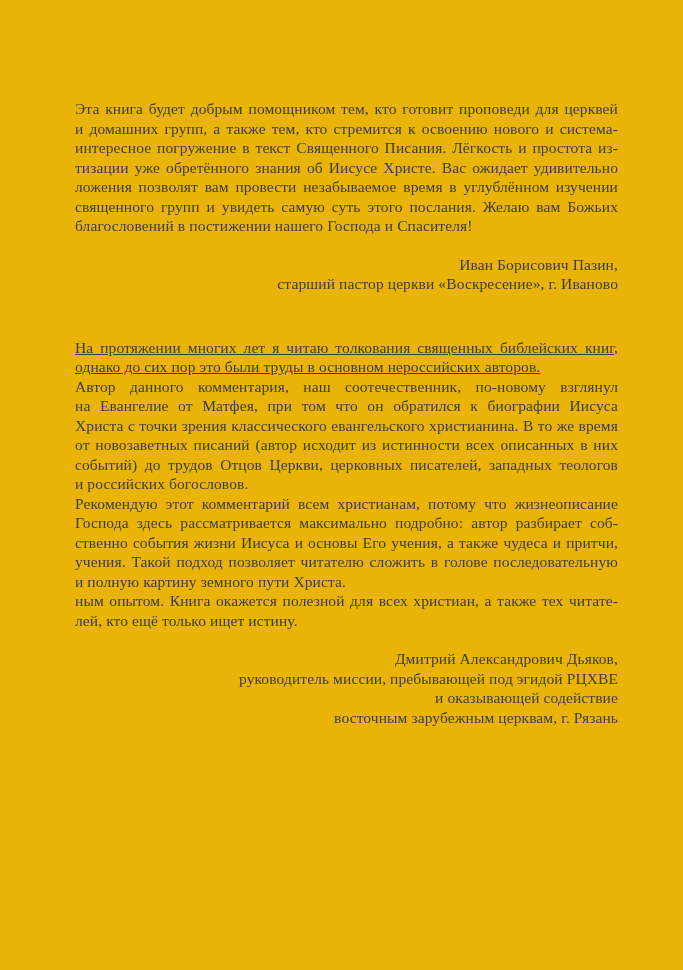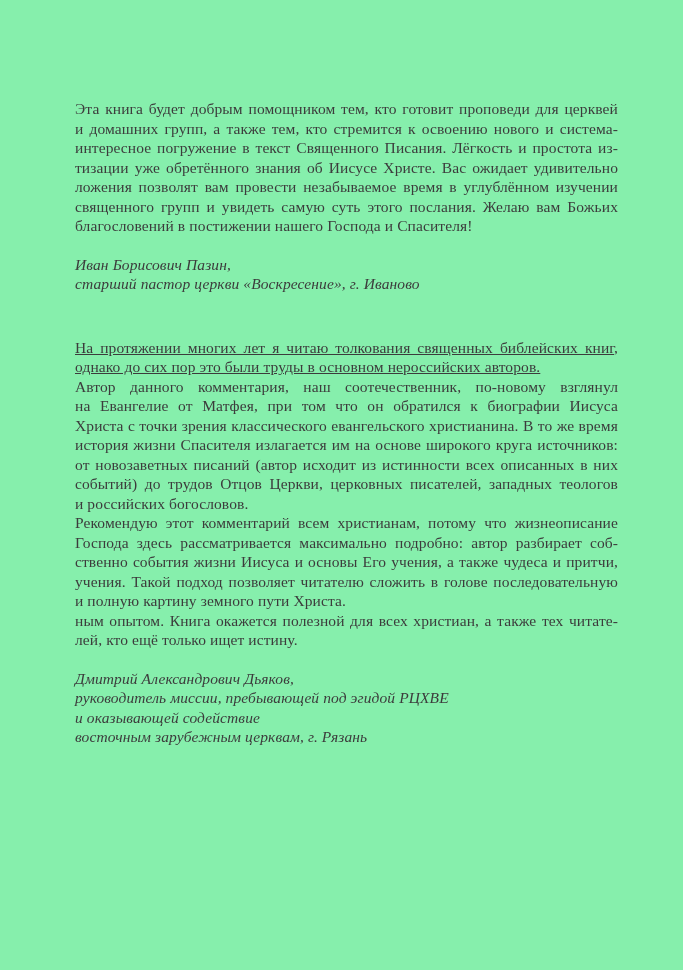--- a/index.html
+++ b/index.html
@@ -34,27 +34,27 @@
 
   .paragraph .line {
     text-align: justify;
     text-align-last: justify;
     white-space: normal;
   }
   .paragraph .line.last {
     text-align-last: left;
   }
   .signature .line {
-    font-style: italic;
+    text-align: right;
   }
 </style>
 </head>
 <body>
 
-<div class="page" style="background: #86efac;">
+<div class="page" style="background: #eab308;">
   <div class="content" style="color: rgb(60, 60, 60);">
       <div class="block paragraph">
         <div class="line">Эта книга будет добрым помощником тем, кто готовит проповеди для церквей</div>
         <div class="line">и домашних групп, а также тем, кто стремится к освоению нового и система-</div>
         <div class="line">интересное погружение в текст Священного Писания. Лёгкость и простота из-</div>
         <div class="line">тизации уже обретённого знания об Иисусе Христе. Вас ожидает удивительно</div>
         <div class="line">ложения позволят вам провести незабываемое время в углублённом изучении</div>
         <div class="line">священного групп и увидеть самую суть этого послания. Желаю вам Божьих</div>
         <div class="line last">благословений в постижении нашего Господа и Спасителя!</div>
       </div>
@@ -63,21 +63,20 @@
         <div class="line last">старший пастор церкви «Воскресение», г. Иваново</div>
       </div>
       <div class="block paragraph">
         <div class="line">На протяжении многих лет я читаю толкования священных библейских книг,</div>
         <div class="line last">однако до сих пор это были труды в основном нероссийских авторов.</div>
       </div>
       <div class="block paragraph">
         <div class="line">Автор данного комментария, наш соотечественник, по-новому взглянул</div>
         <div class="line">на Евангелие от Матфея, при том что он обратился к биографии Иисуса</div>
         <div class="line">Христа с точки зрения классического евангельского христианина. В то же время</div>
-        <div class="line">история жизни Спасителя излагается им на основе широкого круга источников:</div>
         <div class="line">от новозаветных писаний (автор исходит из истинности всех описанных в них</div>
         <div class="line">событий) до трудов Отцов Церкви, церковных писателей, западных теологов</div>
         <div class="line last">и российских богословов.</div>
       </div>
       <div class="block paragraph">
         <div class="line">Рекомендую этот комментарий всем христианам, потому что жизнеописание</div>
         <div class="line">Господа здесь рассматривается максимально подробно: автор разбирает соб-</div>
         <div class="line">ственно события жизни Иисуса и основы Его учения, а также чудеса и притчи,</div>
         <div class="line">учения. Такой подход позволяет читателю сложить в голове последовательную</div>
         <div class="line last">и полную картину земного пути Христа.</div>

